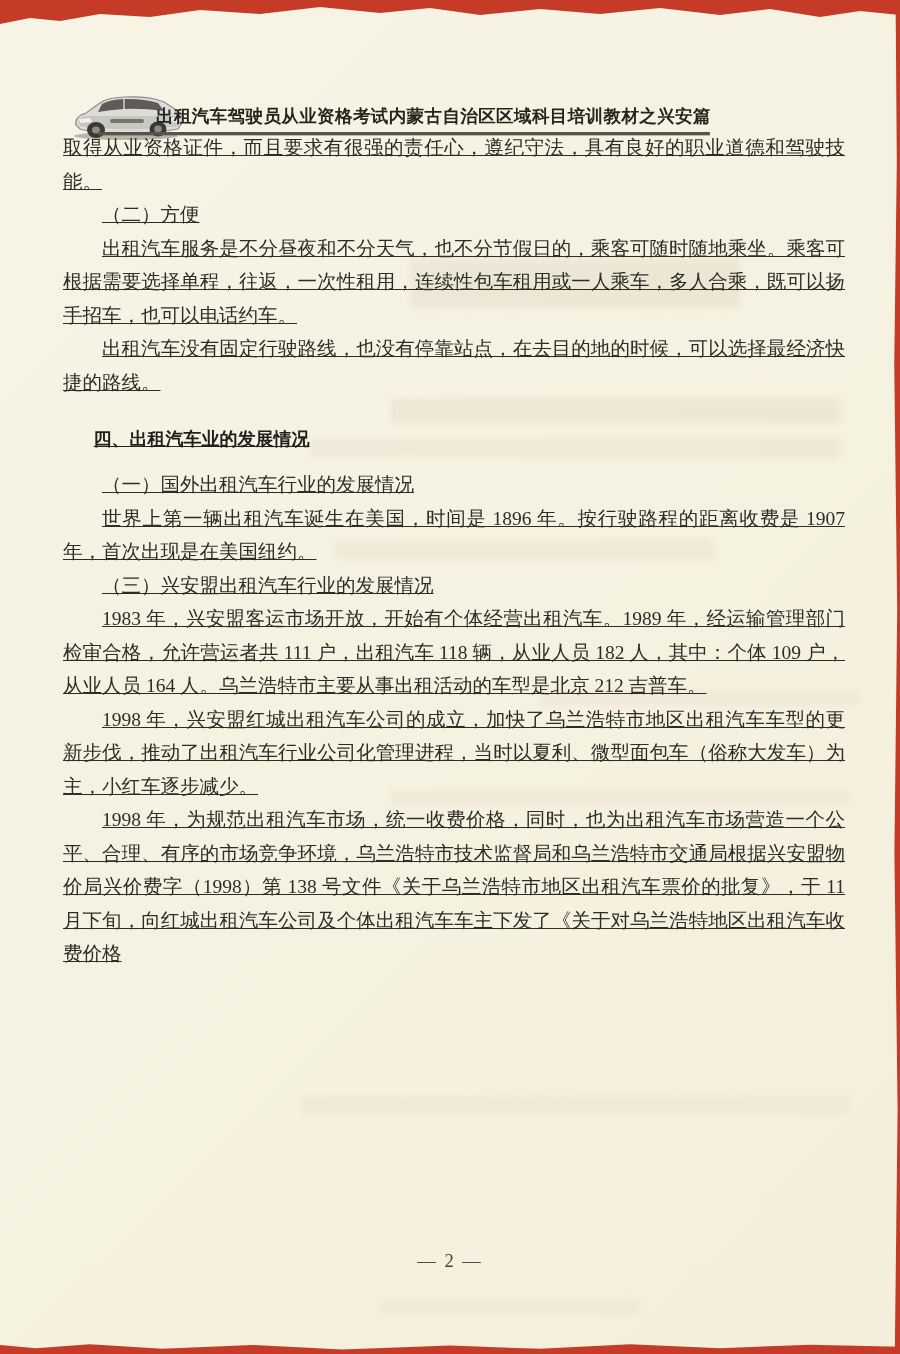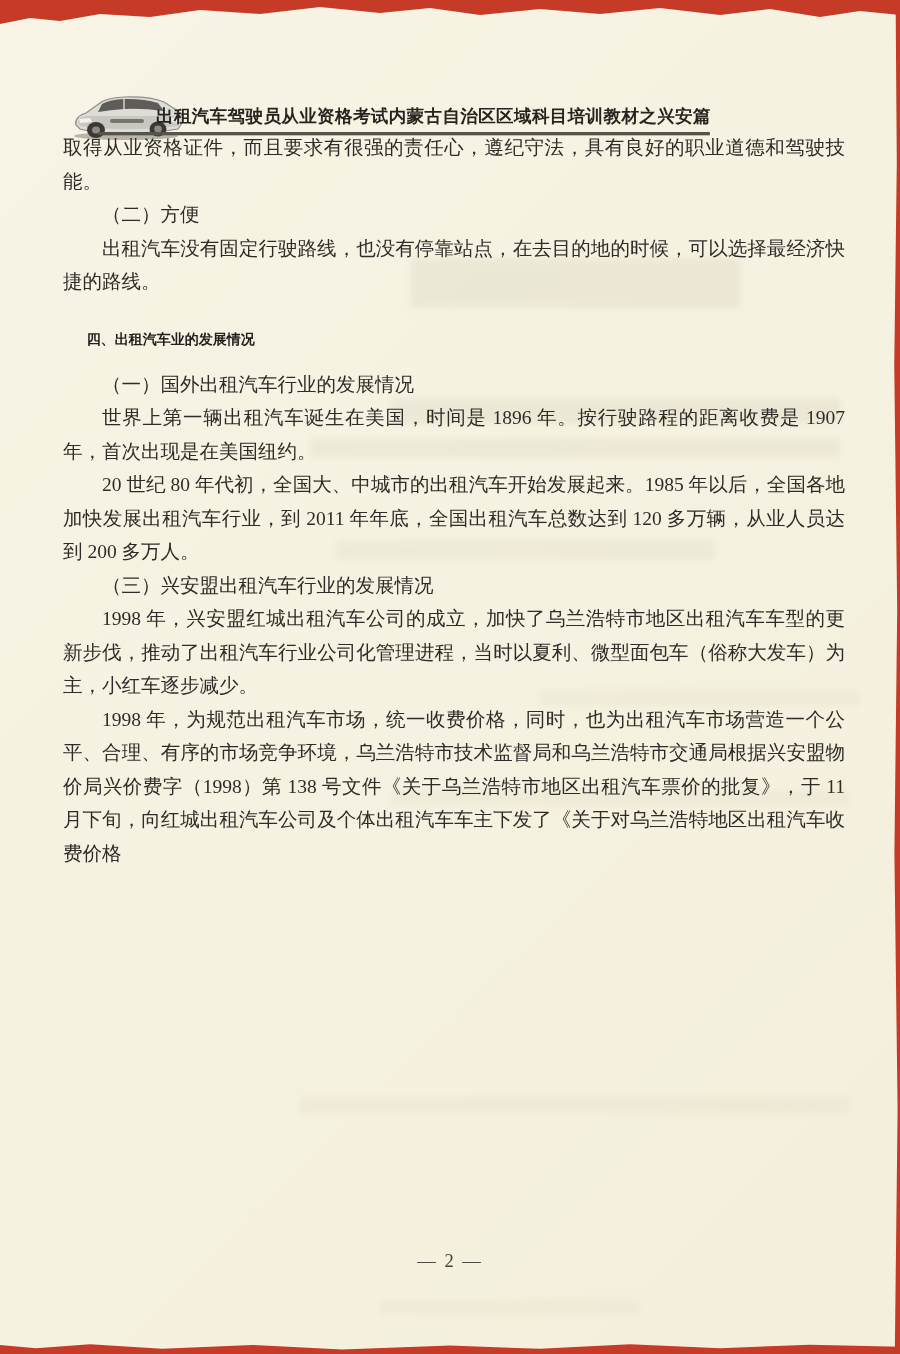--- a/index.html
+++ b/index.html
@@ -39,26 +39,26 @@
   .header-rule{
     position:absolute;left:98px;top:111px;width:612px;height:3px;
     background:#57544c;border-radius:1px;
     box-shadow:0 1px 0 rgba(87,84,76,.35);
   }
   
   .main{
     position:absolute;top:131px;left:63px;width:782px;
     font-size:19.5px;line-height:33.5px;text-align:justify;
   }
-  .para{margin:0;}
+  .para{margin:0;text-decoration:underline;}
   .para.continuation{text-indent:0;}
   .para.indent{text-indent:2em;}
   .para.heading{
     font-family:"Liberation Sans","DejaVu Sans",sans-serif;
-    font-weight:bold;font-size:14px;color:#21201c;
+    font-weight:bold;font-size:18px;color:#21201c;
     text-indent:1.7em;margin:24px 0 13px 0;line-height:32px;
   }
   
   .footer{
     position:absolute;top:1251px;left:0;width:900px;
     text-align:center;font-size:18.5px;letter-spacing:2px;color:#45433d;
   }
   
   .ghost{position:absolute;background:#958b6e;filter:blur(3px);border-radius:4px;pointer-events:none;}
 </style>
@@ -98,25 +98,26 @@
       <path d="M104 28 L112 30 L111 34 L103 32 Z" fill="#efeee9"></path>
       <rect x="44" y="30" width="34" height="4" rx="2" fill="#77756e"></rect>
     </svg>
     <div class="header-title">出租汽车驾驶员从业资格考试内蒙古自治区区域科目培训教材之兴安篇</div>
     <div class="header-rule"></div>
   </div>
 
   <div class="main">
       <p class="para continuation">取得从业资格证件，而且要求有很强的责任心，遵纪守法，具有良好的职业道德和驾驶技能。</p>
       <p class="para indent">（二）方便</p>
+      <p class="para indent">出租汽车服务是不分昼夜和不分天气，也不分节假日的，乘客可随时随地乘坐。乘客可根据需要选择单程，往返，一次性租用，连续性包车租用或一人乘车，多人合乘，既可以扬手招车，也可以电话约车。</p>
       <p class="para indent">出租汽车没有固定行驶路线，也没有停靠站点，在去目的地的时候，可以选择最经济快捷的路线。</p>
       <p class="para heading">四、出租汽车业的发展情况</p>
       <p class="para indent">（一）国外出租汽车行业的发展情况</p>
       <p class="para indent">世界上第一辆出租汽车诞生在美国，时间是 1896 年。按行驶路程的距离收费是 1907 年，首次出现是在美国纽约。</p>
-      <p class="para indent">20 世纪 80 年代初，全国大、中城市的出租汽车开始发展起来。1985 年以后，全国各地加快发展出租汽车行业，到 2011 年年底，全国出租汽车总数达到 120 多万辆，从业人员达到 200 多万人。</p>
       <p class="para indent">（三）兴安盟出租汽车行业的发展情况</p>
+      <p class="para indent">1983 年，兴安盟客运市场开放，开始有个体经营出租汽车。1989 年，经运输管理部门检审合格，允许营运者共 111 户，出租汽车 118 辆，从业人员 182 人，其中：个体 109 户，从业人员 164 人。乌兰浩特市主要从事出租活动的车型是北京 212 吉普车。</p>
       <p class="para indent">1998 年，兴安盟红城出租汽车公司的成立，加快了乌兰浩特市地区出租汽车车型的更新步伐，推动了出租汽车行业公司化管理进程，当时以夏利、微型面包车（俗称大发车）为主，小红车逐步减少。</p>
       <p class="para indent">1998 年，为规范出租汽车市场，统一收费价格，同时，也为出租汽车市场营造一个公平、合理、有序的市场竞争环境，乌兰浩特市技术监督局和乌兰浩特市交通局根据兴安盟物价局兴价费字（1998）第 138 号文件《关于乌兰浩特市地区出租汽车票价的批复》，于 11 月下旬，向红城出租汽车公司及个体出租汽车车主下发了《关于对乌兰浩特地区出租汽车收费价格</p>
     </div>
 
   <div class="footer">— 2 —</div>
 
 </div>
 
 </body></html>

